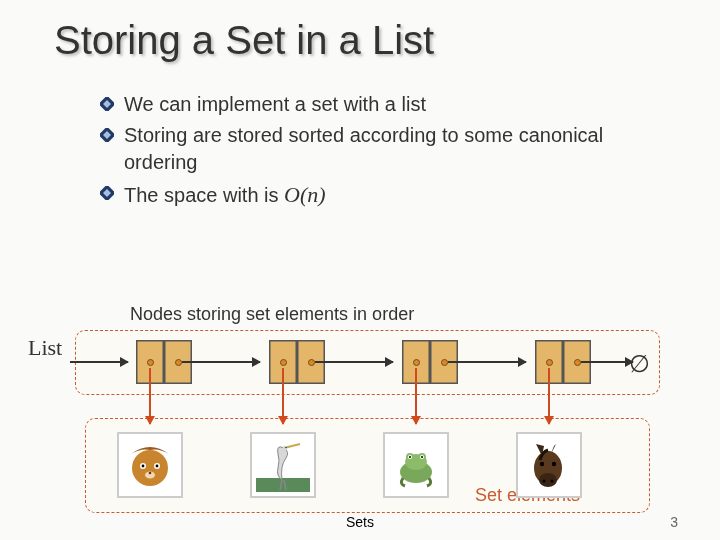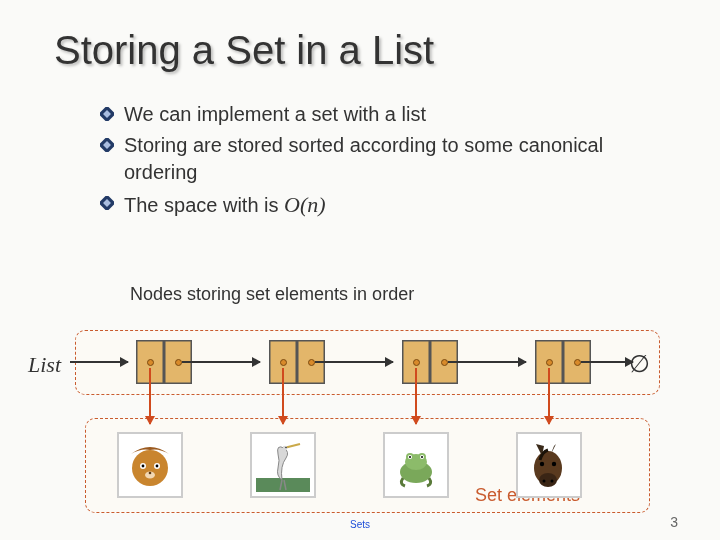--- a/index.html
+++ b/index.html
@@ -9,21 +9,21 @@
     height: 540px;
     background: #fafaf8;
     font-family: Verdana, Geneva, sans-serif;
     color: #333;
     position: relative;
     overflow: hidden;
   }
   .slide {
     width: 100%;
     height: 100%;
-    padding: 14px 30px 0 30px;
+    padding: 4px 30px 0 30px;
     position: relative;
   }
   .title {
     font-family: Verdana, Geneva, sans-serif;
     font-size: 40px;
     font-weight: 400;
     color: #333;
     text-shadow: 2px 2px 3px rgba(0,0,0,0.25);
     margin: 14px 0 28px 24px;
     letter-spacing: 0px;
@@ -43,41 +43,40 @@
     margin-right: 10px;
     margin-top: 6px;
   }
   .bmark svg { display: block; }
   .btext { flex: 1; }
   .btext .ital { font-style: italic; font-family: "Times New Roman", Times, serif; font-size: 22px; }
 
   .caption-nodes {
     position: absolute;
     left: 130px;
-    top: 284px;
+    top: 304px;
     font-size: 18px;
     color: #333;
   }
 
   .list-box {
     position: absolute;
     left: 75px;
     top: 330px;
     width: 585px;
     height: 65px;
     border: 1px dashed #c95b2e;
     border-radius: 10px;
     background: rgba(255,250,240,0.4);
   }
   .list-label {
     position: absolute;
     left: 28px;
-    top: 352px;
+    top: 335px;
     font-family: "Times New Roman", Times, serif;
-    font-style: italic;
     font-size: 22px;
   }
   .empty-set {
     position: absolute;
     right: 70px;
     top: 350px;
     font-family: "Times New Roman", Times, serif;
     font-size: 24px;
   }
 
@@ -157,22 +156,22 @@
     align-items: center;
     justify-content: center;
   }
   .img-frame svg { width: 54px; height: 54px; }
 
   .footer-left {
     position: absolute;
     bottom: 10px;
     left: 50%;
     transform: translateX(-50%);
-    font-size: 10px;
-    color: #1d4ed8;
+    font-size: 14px;
+    color: #000000;
     font-family: Tahoma, Verdana, sans-serif;
   }
   .footer-right {
     position: absolute;
     bottom: 10px;
     right: 42px;
     font-size: 14px;
     color: #666;
     font-family: Tahoma, Verdana, sans-serif;
   }

